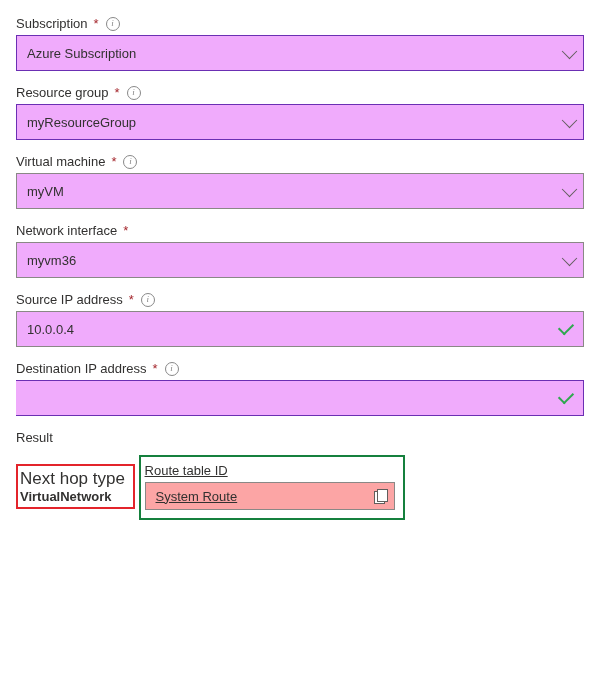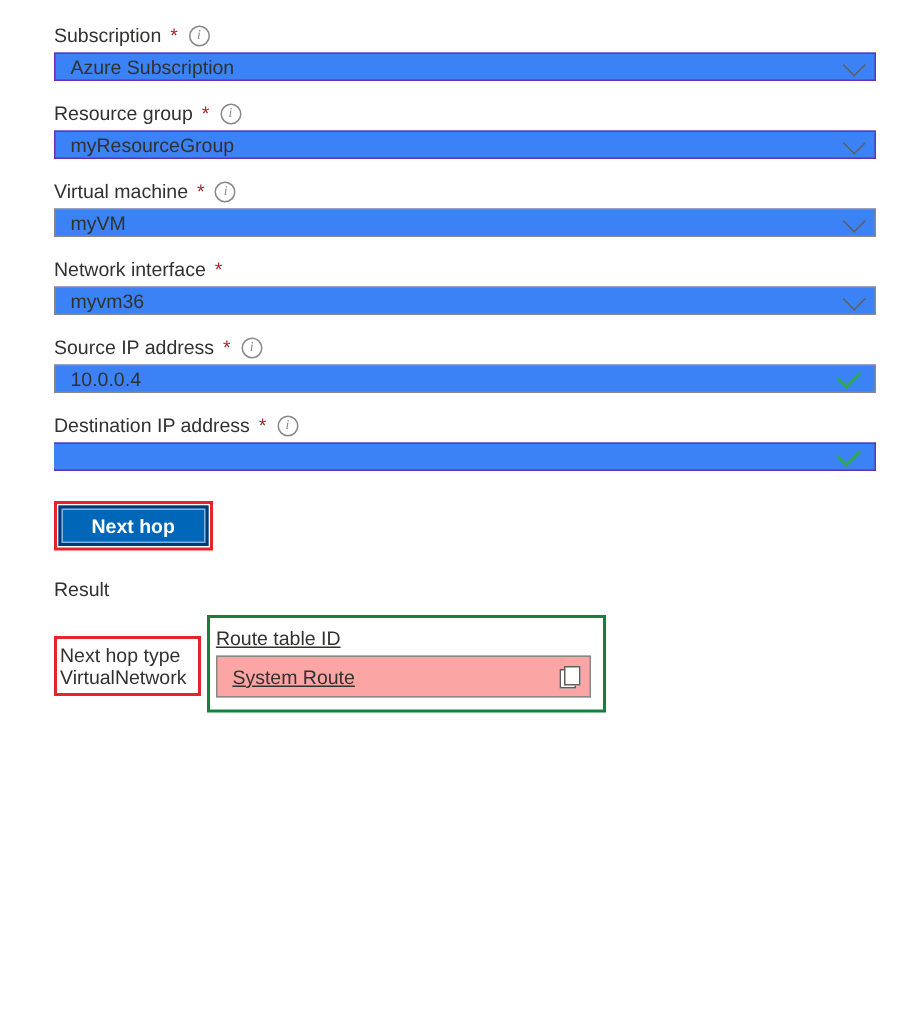--- a/index.html
+++ b/index.html
@@ -6,21 +6,20 @@
     margin: 0;
     padding: 0;
     background: #ffffff;
     font-family: "Segoe UI", Arial, sans-serif;
     font-size: 13px;
     color: #323130;
     width: 600px;
   }
   .form {
     padding: 16px 16px 24px 16px;
-    margin-left: 20px;
   }
   .field {
     margin-bottom: 14px;
   }
   .label-row {
     display: flex;
     align-items: center;
     margin-bottom: 4px;
     gap: 4px;
   }
@@ -45,22 +44,22 @@
     cursor: default;
     margin-left: 3px;
   }
   .info-icon::before { content: "i"; font-style: italic; font-family: Georgia, serif; }
 
   .select-box, .input-box {
     position: relative;
     width: 100%;
     box-sizing: border-box;
     border: 1px solid #8a8886;
-    background: #3b82f6;
-    height: 19px;
+    background: #f0abfc;
+    height: 36px;
     display: flex;
     align-items: center;
     padding: 0 28px 0 10px;
     justify-content: center;
   }
   .select-box .value, .input-box .value {
     flex: 1;
     color: #323130;
   }
   .select-box.highlight, .input-box.highlight {
@@ -132,24 +131,24 @@
   .result-heading {
     margin-bottom: 10px;
   }
   .result-block {
     display: inline-block;
     border: 2px solid #e3242b;
     padding: 3px 8px 3px 2px;
     margin-bottom: 14px;
   }
   .result-block .rb-label {
-    font-size: 13px;
+    font-size: 17px;
   }
   .result-block .rb-value {
-    font-weight: 400;
+    font-weight: 700;
   }
 
   .ipaddr-block {
     margin-bottom: 16px;
   }
   .ipaddr-block .dash {
     margin-top: 2px;
   }
 
   .route-block {
@@ -276,23 +275,20 @@
       <div class="dest-rest">
         <div class="input-box highlight">
           <span class="value"></span>
           <span class="check"></span>
         </div>
       </div>
     </div>
   </div>
 
   
-  <div class="btn-wrap">
-    <button class="primary-btn">Next hop</button>
-  </div>
 
   
   <div class="result-heading">Result</div>
 
   <div class="result-block">
     <div class="rb-label">Next hop type</div>
     <div class="rb-value">VirtualNetwork</div>
   </div>
 
 

